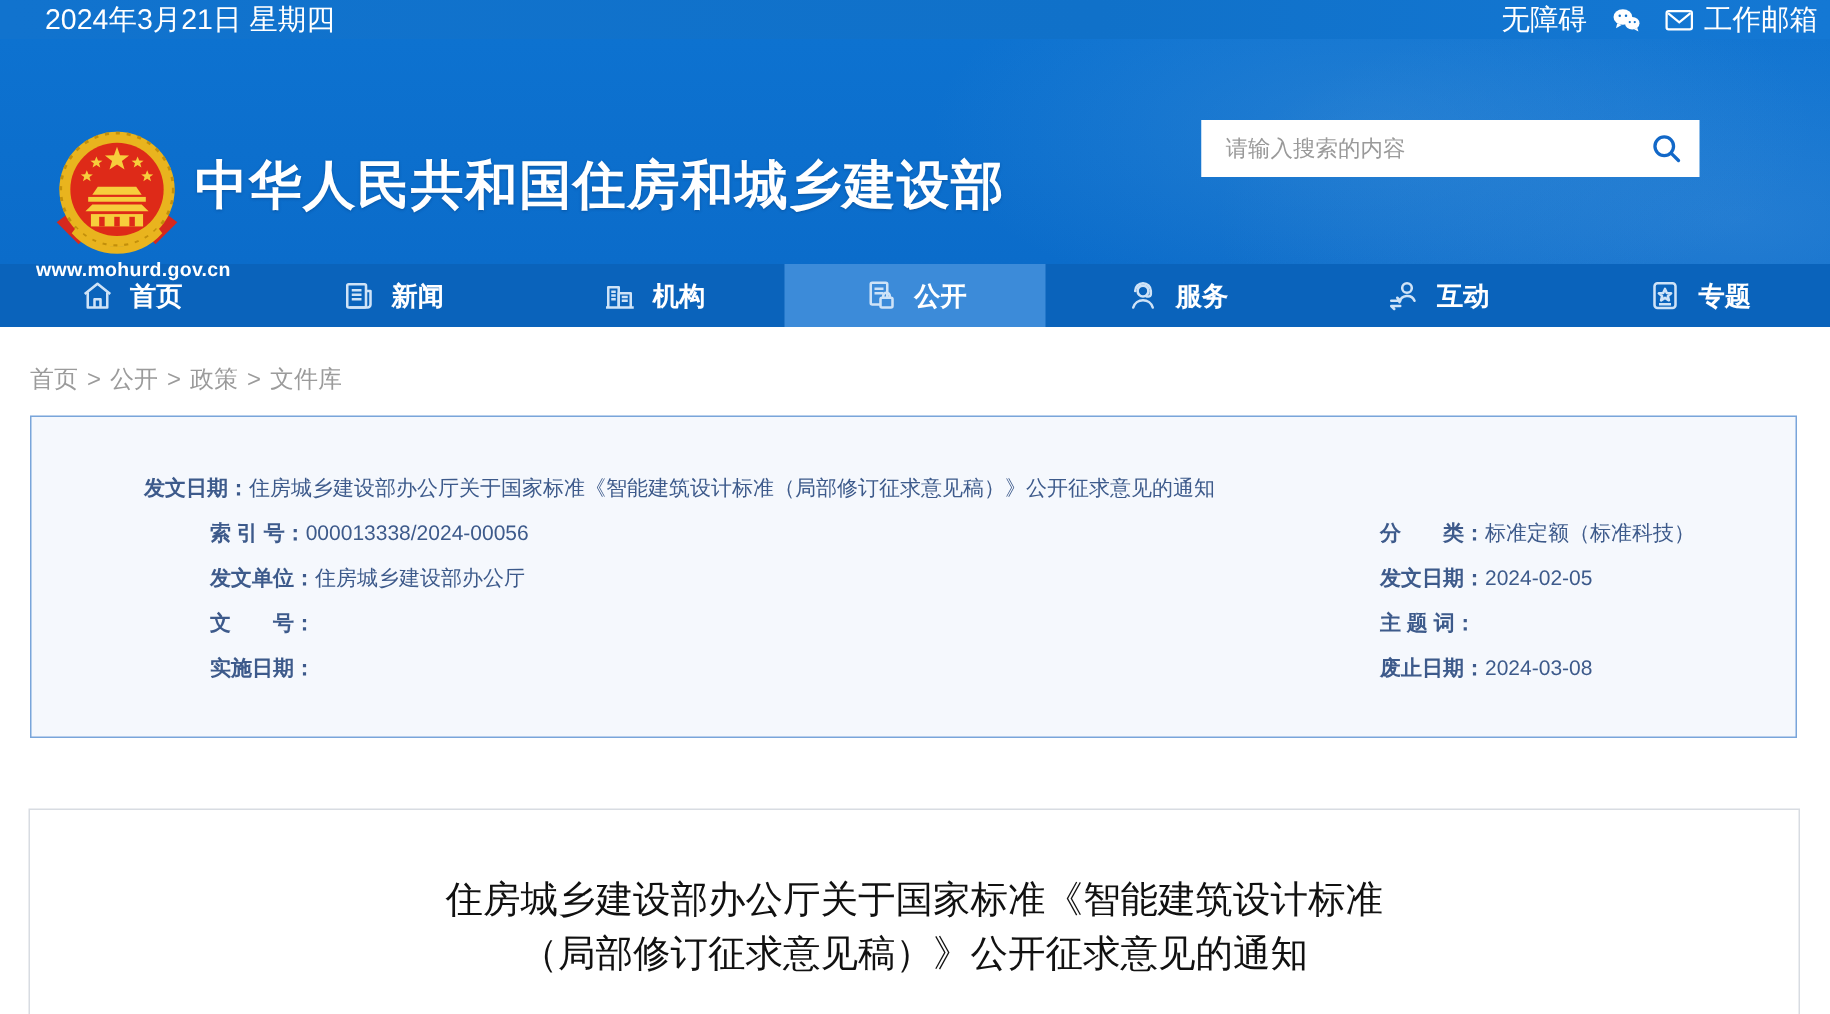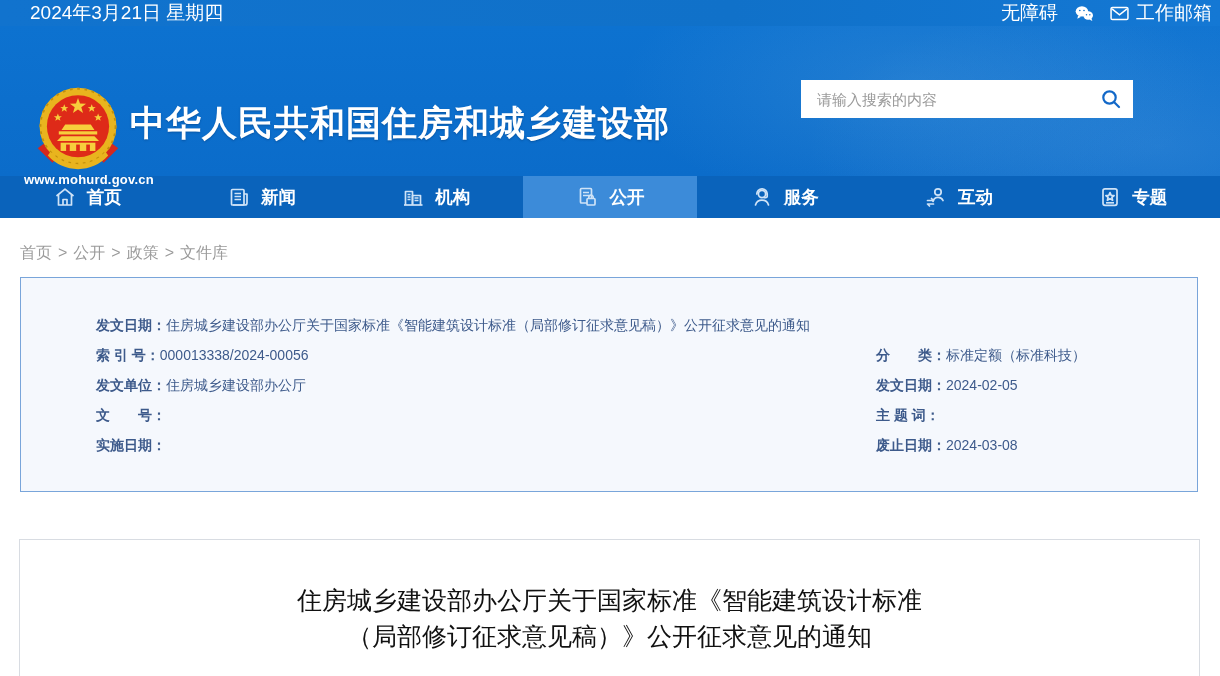--- a/index.html
+++ b/index.html
@@ -45,21 +45,21 @@
   .breadcrumb { margin:25px 0 0 20px; font-size:16px; color:#9b9b9b; }
   .breadcrumb a { color:#9b9b9b; text-decoration:none; cursor:pointer; }
   .crumb-sep { margin:0 6px; }
 
   
   .info-box { margin:13px auto 0 20px; width:1178px; height:215px;
     background:#f5f8fd; border:1px solid #79a5da; padding:37px 0 0 75px;
     font-size:14px; color:#3d5a8b; }
   .f-row { line-height:21px; margin-bottom:9px; white-space:nowrap; }
   .f-label { font-weight:bold; }
-  .info-grid { display:grid; grid-template-columns:780px auto; }
+  .info-grid { display:grid; grid-template-columns:780px auto;margin-left:44px; }
 
   
   .article-card { margin:47px auto 0 19px; width:1181px; height:380px;
     background:#fff; border:1px solid #d8dce2; padding-top:42px; }
   .article-title { text-align:center; font-size:25px; line-height:36px; font-weight:normal;
     color:#111; }
 
   svg { display:block; }
 </style>
 </head>

